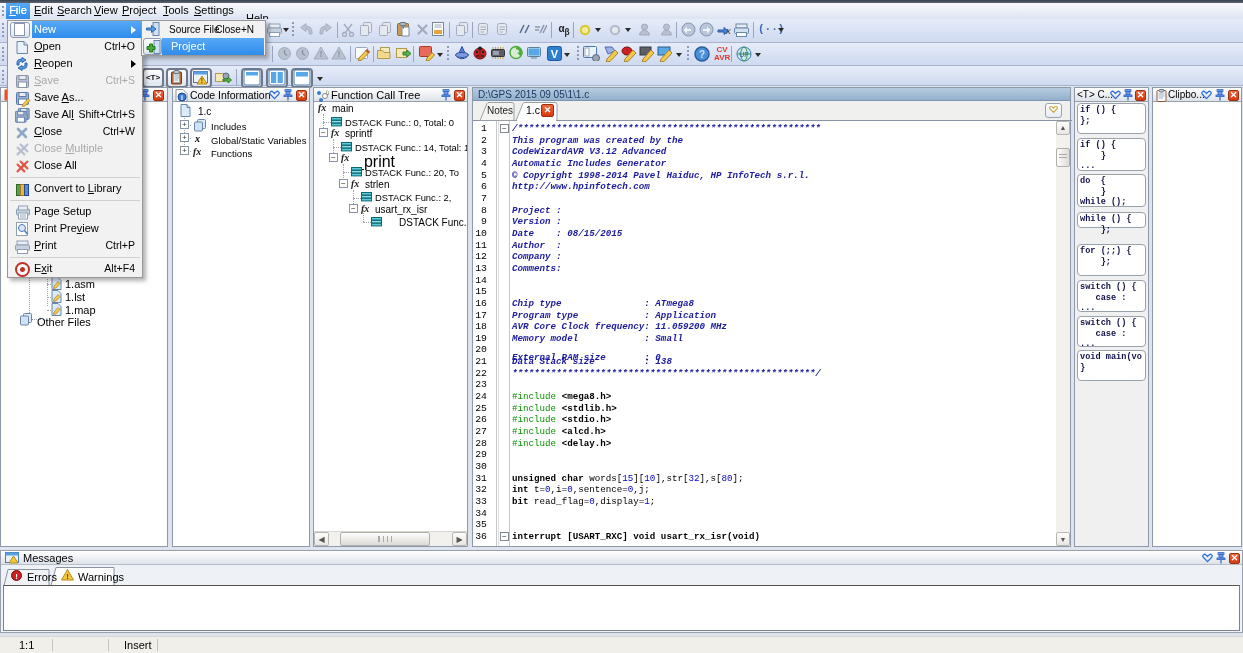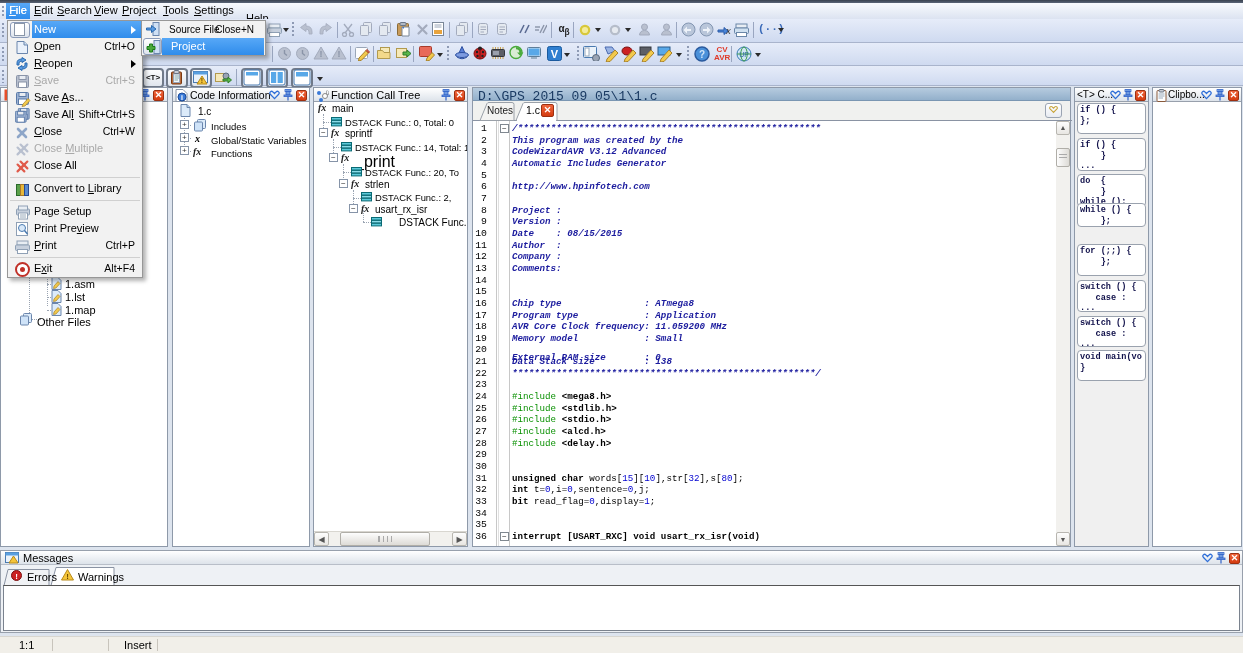--- a/index.html
+++ b/index.html
@@ -529,21 +529,21 @@
     <div class="titem" style="left:85px;top:129.39999999999998px;font-size:10px">DSTACK Func.</div>
     <div style="position:absolute;left:0;right:0;bottom:0;height:15px;background:#f2f1ee;border-top:1px solid #d8d6d0">
       <div style="position:absolute;left:0;top:0;width:15px;height:14px;background:linear-gradient(#fdfdfd,#e8e6e2);border:1px solid #b8b6b0;border-radius:2px;color:#555;font-size:8px;line-height:13px;text-align:center">◀</div>
       <div style="position:absolute;right:0;top:0;width:15px;height:14px;background:linear-gradient(#fdfdfd,#e8e6e2);border:1px solid #b8b6b0;border-radius:2px;color:#555;font-size:8px;line-height:13px;text-align:center">▶</div>
       <div style="position:absolute;left:26px;top:0;width:90px;height:14px;background:linear-gradient(#fdfdfd,#dddbd6);border:1px solid #b0aea8;border-radius:2px"></div>
       <div style="position:absolute;left:64px;top:4px;width:14px;height:6px;border-left:1px solid #aaa;border-right:1px solid #aaa;background:repeating-linear-gradient(90deg,#aaa 0,#aaa 1px,transparent 1px,transparent 4px)"></div>
     </div>
   </div>
 <div class="panel" style="left:472px;top:87px;width:599px;height:460px">
     <div style="position:absolute;left:0;top:0;right:0;height:13px;background:linear-gradient(#b6cbdf,#93b0cb);border-bottom:1px solid #7a96b2">
-      <div style="position:absolute;left:5px;top:0.5px;font-size:13px;color:#1a3a62;font-family:Liberation Mono, monospace;">D:\GPS 2015 09 05\1\1.c</div>
+      <div style="position:absolute;left:5px;top:0.5px;font-size:10px;color:#1a3a62;">D:\GPS 2015 09 05\1\1.c</div>
     </div>
     <div style="position:absolute;left:0;top:13px;right:0;height:20px;background:#f0f1ef"></div>
     <svg style="position:absolute;left:0;top:13px" width="599" height="20" viewBox="0 0 599 20">
       <line x1="0" y1="19.5" x2="599" y2="19.5" stroke="#8a93a3"></line>
       <path d="M7 19.5 L14 2.5 Q14.5 1.5 16 1.5 H39 Q41 1.5 41 3.5 V19.5 Z" fill="#f4f4f2" stroke="#9aa0a8"></path>
       <path d="M43 19.5 L50 2.5 Q50.5 1.5 52 1.5 H82 Q84 1.5 84 3.5 V19.5 L43 19.5 Z" fill="#ffffff" stroke="#9aa0a8"></path>
       <rect x="44" y="18.5" width="39" height="2" fill="#fff"></rect>
     </svg>
     <div style="position:absolute;left:14px;top:16.5px;font-size:10px;color:#222">Notes</div>
     <div style="position:absolute;left:53px;top:16px;font-size:10.5px;color:#000">1.c</div>
@@ -557,20 +557,21 @@
       <div style="position:absolute;left:36px;top:0;bottom:0;width:1px;background:#c8c8c8"></div>
       <div class="lnum" style="left:0;width:14px;top:2.0px">1</div>
       <div class="cl" style="left:39px;top:2.0px"><span class="cmt">/*******************************************************</span></div>
       <div class="lnum" style="left:0;width:14px;top:13.657px">2</div>
       <div class="cl" style="left:39px;top:13.657px"><span class="cmt">This program was created by the</span></div>
       <div class="lnum" style="left:0;width:14px;top:25.314px">3</div>
       <div class="cl" style="left:39px;top:25.314px"><span class="cmt">CodeWizardAVR V3.12 Advanced </span></div>
       <div class="lnum" style="left:0;width:14px;top:36.971000000000004px">4</div>
       <div class="cl" style="left:39px;top:36.971000000000004px"><span class="cmt">Automatic Includes Generator</span></div>
       <div class="lnum" style="left:0;width:14px;top:48.628px">5</div>
+      <div class="cl" style="left:39px;top:48.628px"><span class="cmt">© Copyright 1998-2014 Pavel Haiduc, HP InfoTech s.r.l.</span></div>
       <div class="lnum" style="left:0;width:14px;top:60.285px">6</div>
       <div class="cl" style="left:39px;top:60.285px"><span class="cmt">http://www.hpinfotech.com</span></div>
       <div class="lnum" style="left:0;width:14px;top:71.94200000000001px">7</div>
       <div class="lnum" style="left:0;width:14px;top:83.599px">8</div>
       <div class="cl" style="left:39px;top:83.599px"><span class="cmt">Project :</span></div>
       <div class="lnum" style="left:0;width:14px;top:95.256px">9</div>
       <div class="cl" style="left:39px;top:95.256px"><span class="cmt">Version :</span></div>
       <div class="lnum" style="left:0;width:14px;top:106.913px">10</div>
       <div class="cl" style="left:39px;top:106.913px"><span class="cmt">Date    : 08/15/2015</span></div>
       <div class="lnum" style="left:0;width:14px;top:118.57px">11</div>
@@ -647,21 +648,21 @@
       </div>
     </div>
     <div class="card" style="top:15px;width:69px;height:31px">if () {
 };</div>
     <div class="card" style="top:50px;width:69px;height:33px">if () {
     }
 ...</div>
     <div class="card" style="top:86px;width:69px;height:33px">do  {
     }
 while ();</div>
-    <div class="card" style="top:115px;width:69px;height:24px">while () {
+    <div class="card" style="top:124px;width:69px;height:16px">while () {
     };</div>
     <div class="card" style="top:156px;width:69px;height:32px">for (;;) {
     };</div>
     <div class="card" style="top:192px;width:69px;height:32px">switch () {
    case :
 ...</div>
     <div class="card" style="top:228px;width:69px;height:31px">switch () {
    case :
 ...</div>
     <div class="card" style="top:262px;width:69px;height:31px">void main(vo

